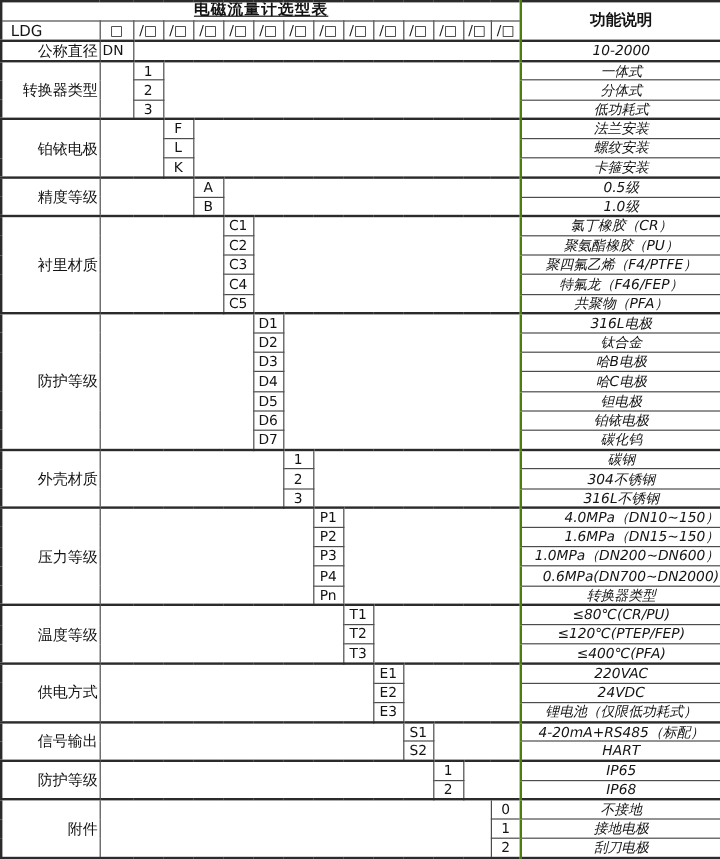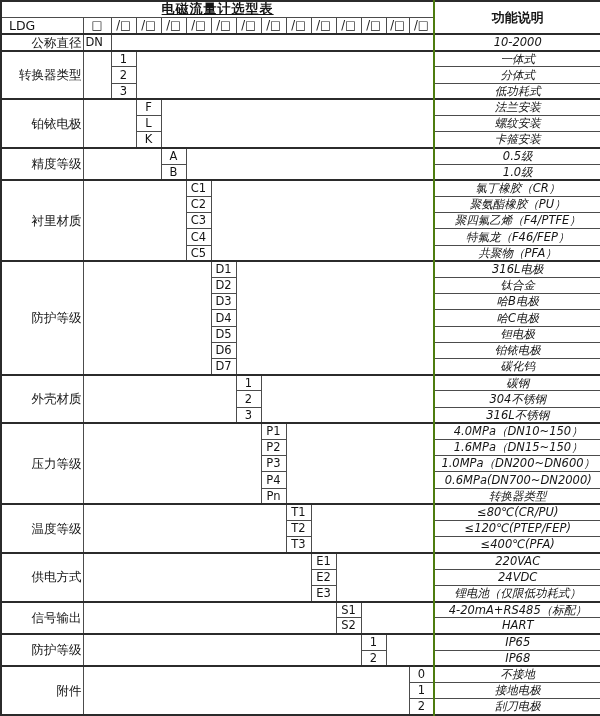--- a/index.html
+++ b/index.html
@@ -13,21 +13,21 @@
   tr.r-title{height:16px;}
   tr.r-model{height:17px;margin-left:34px;}
   td.title{font-size:13px;font-weight:600;letter-spacing:1px;text-decoration:underline;}
   td.fnhead{font-size:13px;font-weight:600;}
   td.lbl{font-size:12.5px;text-align:right;}
   td.lbl-left{text-align:right;padding-left:3px;}
   td.ldg{text-align:left;padding-left:7px;font-size:12.5px;}
   td.code{font-size:11.5px;}
   td.code-left{text-align:left;padding-left:2px;}
   td.fn{font-size:11.5px;font-style:italic;}
-  td.fn-left{text-align:center;padding-left:2px;}
+  td.fn-left{text-align:right;padding-left:2px;}
   td.fncol{border-left:2px solid #4d7c0f;}
   tr.grp td{border-top:2px solid #2b2b2b;}
 </style>
 </head>
 <body>
 
 <table>
   <colgroup>
     <col style="width:82px">
       <col style="width:28px">

